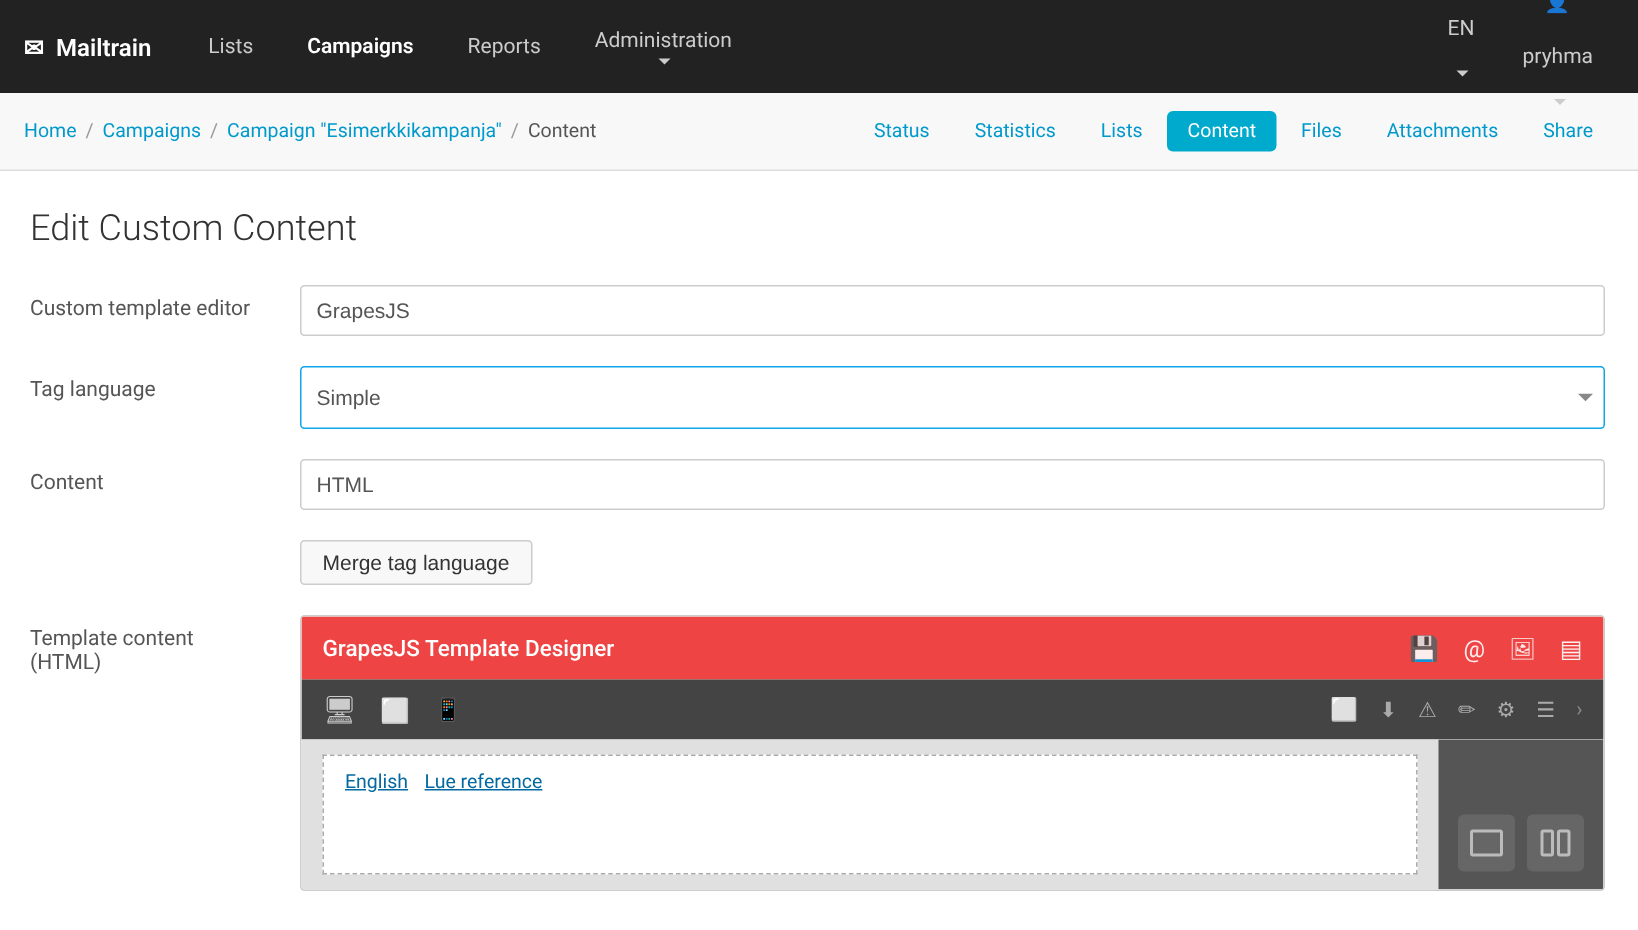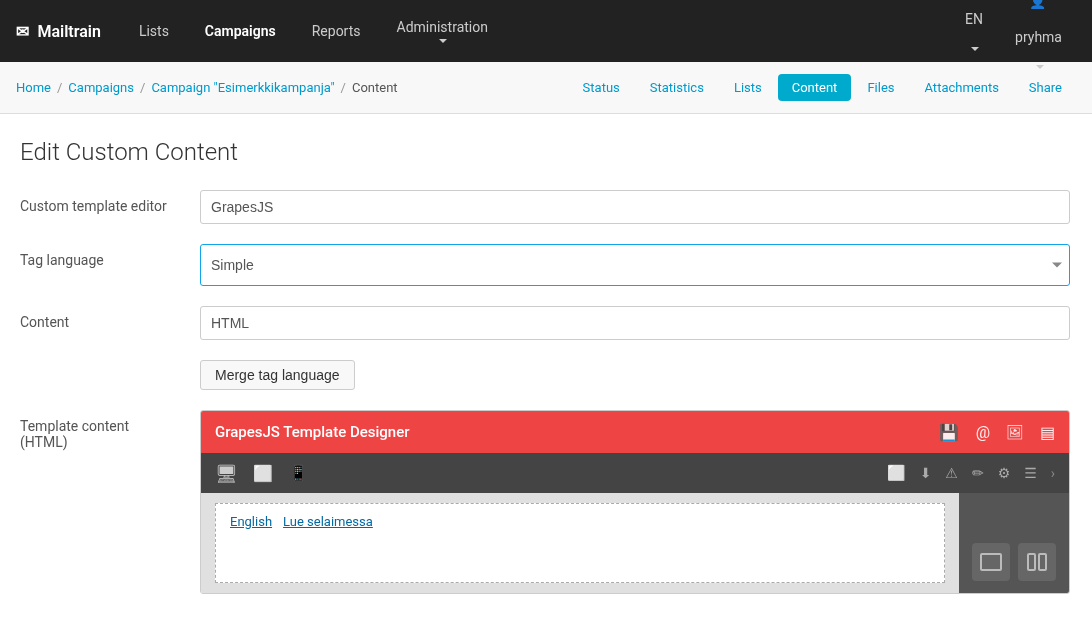--- a/index.html
+++ b/index.html
@@ -418,21 +418,21 @@
             <span class="grapes-toolbar-icon" style="font-size:14px;">⚙</span>
             <span class="grapes-toolbar-icon" style="font-size:14px;">☰</span>
             <span class="grapes-toolbar-icon" style="font-size:14px; color:#888;">›</span>
           </div>
         </div>
 
         <div class="grapes-content">
           <div class="grapes-canvas">
             <div class="grapes-canvas-inner">
               <a class="grapes-canvas-link">English</a>
-              <a class="grapes-canvas-link">Lue selaimessa</a>
+              <a class="grapes-canvas-link">Lue reference</a>
             </div>
           </div>
           <div class="grapes-panel-right">
             <div class="grapes-panel-right-icons">
               <div class="grapes-panel-icon">
                 <div class="grapes-panel-icon-inner"></div>
               </div>
               <div class="grapes-panel-icon">
                 <div class="grapes-panel-icon-split">
                   <div></div>

